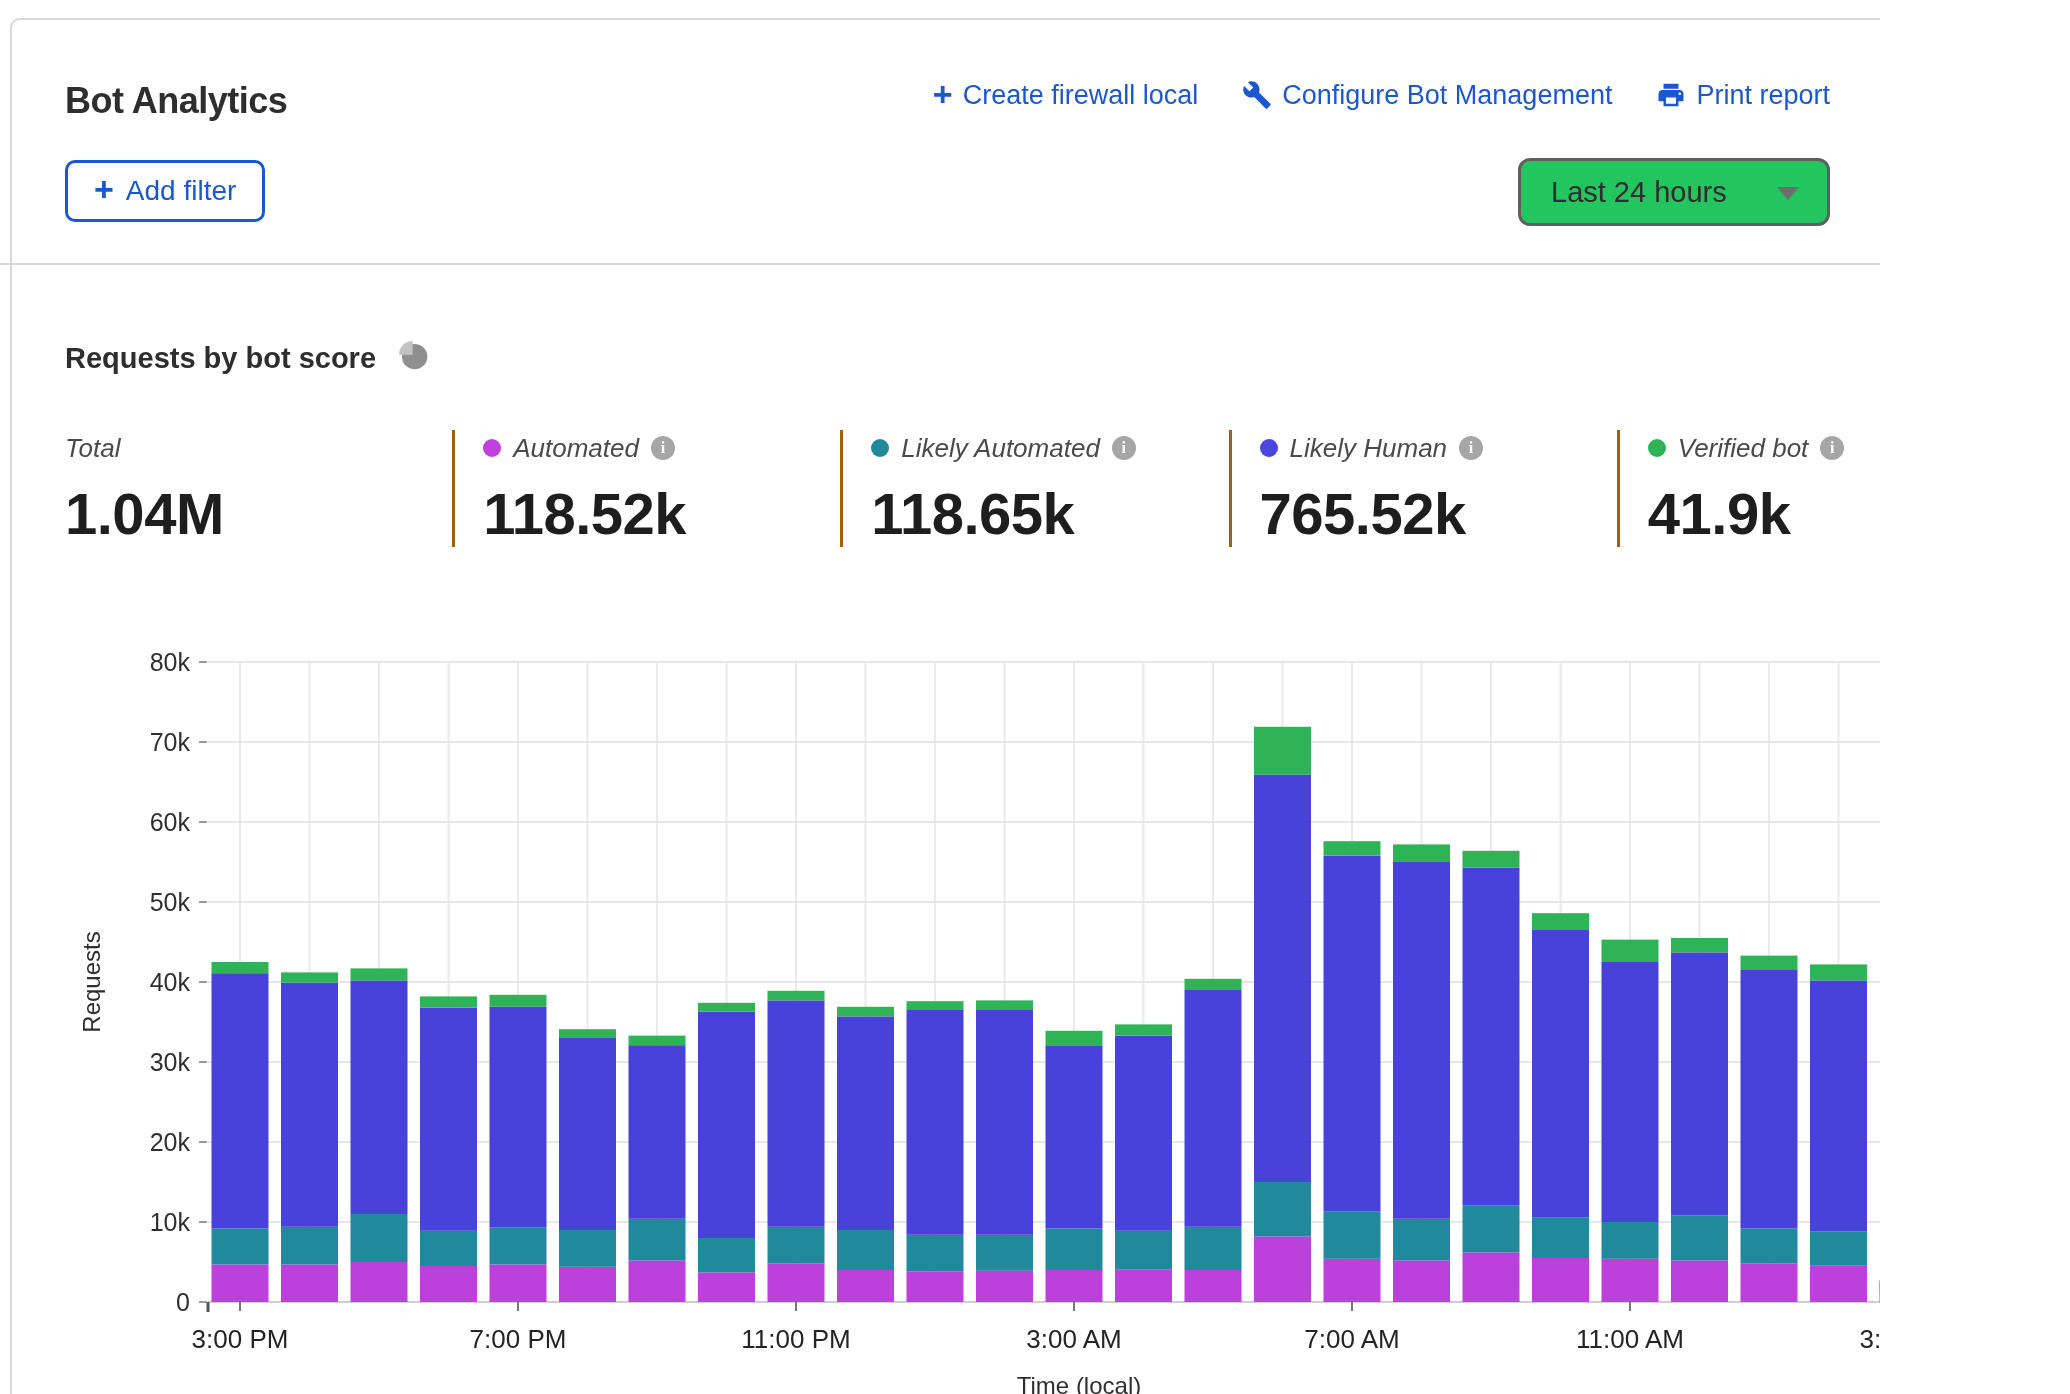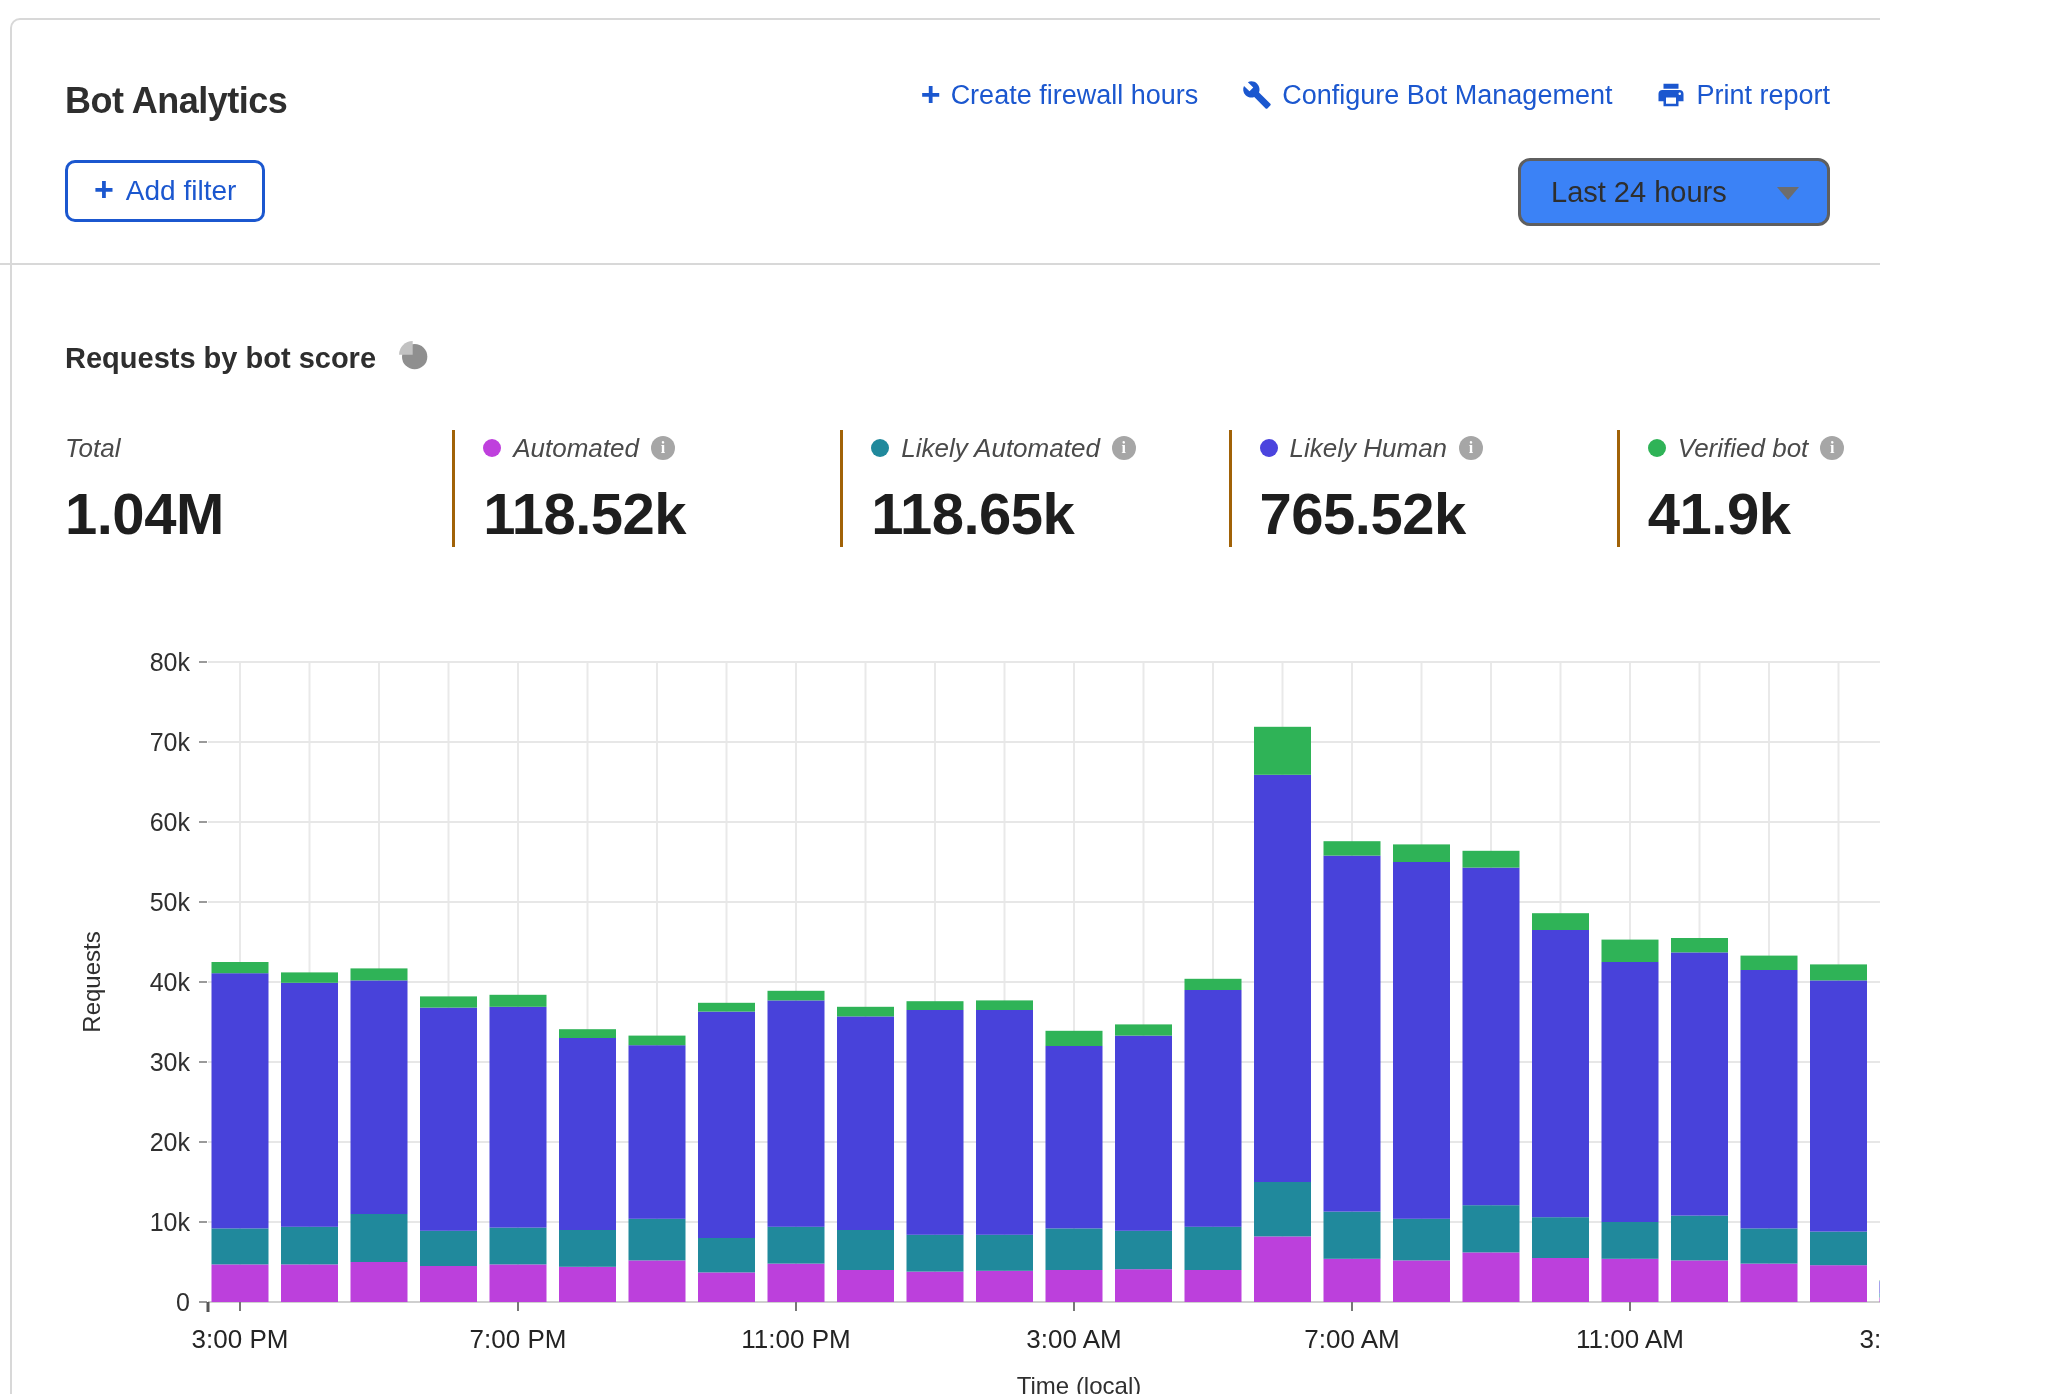--- a/index.html
+++ b/index.html
@@ -16,21 +16,21 @@
   .action-link { display:inline-flex; align-items:center; gap:10px; color:#1b57cf; font-size:27px; cursor:pointer; text-decoration:none; }
   .action-link .plus-glyph { font-size:34px; font-weight:700; line-height:1; position:relative; top:-1px; }
   .action-link svg { display:block; }
 
   .add-filter-btn { position:absolute; left:65px; top:160px; display:inline-flex; align-items:center; gap:12px;
                     height:62px; padding:0 26px; border:3px solid #1b57cf; border-radius:10px; background:#fff;
                     color:#1b57cf; font-size:28px; cursor:pointer; font-family:inherit; }
   .add-filter-btn .plus-glyph { font-size:34px; font-weight:600; line-height:1; position:relative; top:-2px; }
 
   .range-select { position:absolute; right:50px; top:158px; width:312px; height:68px; border:3px solid #5f5f5f;
-                  border-radius:12px; background:#3b82f6; display:flex; align-items:center; padding:0 30px;
+                  border-radius:12px; background:#22c55e; display:flex; align-items:center; padding:0 30px;
                   font-size:29px; color:#2e2e2e; cursor:pointer; }
   .range-select .caret { position:absolute; right:28px; top:50%; margin-top:-5px;
                          width:0; height:0; border-left:11px solid transparent; border-right:11px solid transparent;
                          border-top:13px solid #6d6d6d; }
 
   .header-divider { position:absolute; left:0; top:263px; width:100%; height:2px; background:#d8d8d8; }
 
   .section-title-row { position:absolute; left:65px; top:340px; display:flex; align-items:center; gap:22px; }
   .section-title { font-size:29px; font-weight:700; color:#2e2e2e; }
 
@@ -51,21 +51,21 @@
 <body>
 
 <div id="stage">
   <div class="card"></div>
 
   <h1 class="page-title">Bot Analytics</h1>
 
   <div class="actions">
     <a class="action-link">
       <span class="plus-glyph">+</span>
-      <span>Create firewall hours</span>
+      <span>Create firewall local</span>
     </a>
     <a class="action-link">
       <span>
         <svg width="30" height="30" viewBox="0 0 24 24" fill="#1b57cf">
             <path d="M22.7 19l-9.1-9.1c.9-2.3.4-5-1.5-6.9-2-2-5-2.4-7.4-1.3L9 6 6 9 1.6 4.7C.4 7.1.9 10.1 2.9 12.1c1.9 1.9 4.6 2.4 6.9 1.5l9.1 9.1c.4.4 1 .4 1.4 0l2.3-2.3c.5-.4.5-1.1.1-1.4z"></path>
           </svg>
       </span>
       <span>Configure Bot Management</span>
     </a>
     <a class="action-link">

